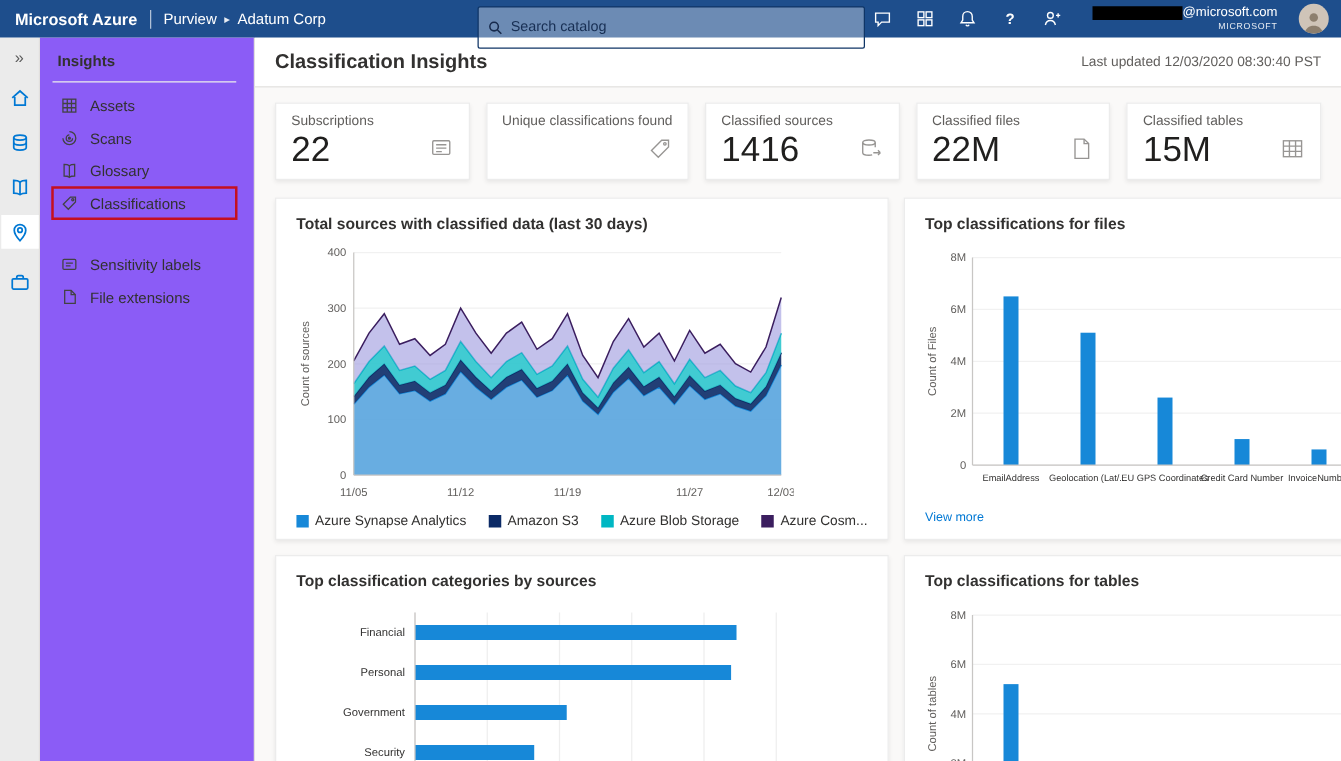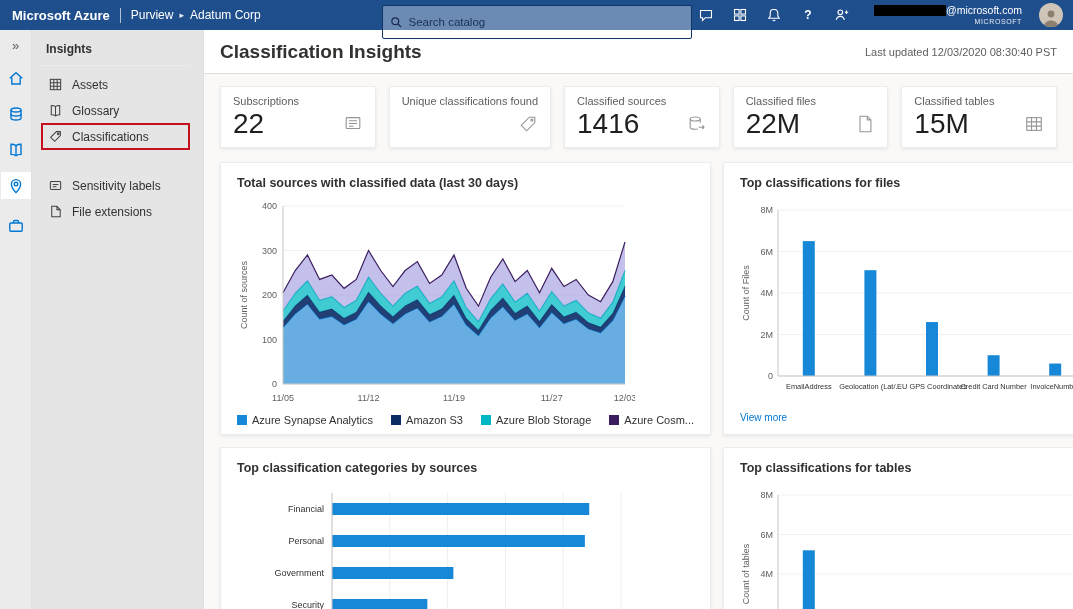--- a/index.html
+++ b/index.html
@@ -31,35 +31,35 @@
 
   
   .shell { display:flex; height:579px; }
   .rail { width:32px; background:#ebebeb; border-right:1px solid #e1dfdd;
           display:flex; flex-direction:column; align-items:center; padding-top:5px; gap:9px; flex:none; }
   .rail-item { width:30px; height:27px; display:flex; align-items:center; justify-content:center; cursor:pointer; color:#0078d4; }
   .rail-item.chevrons { color:#5c5c5c; font-size:13px; height:20px; cursor:pointer; }
   .rail-item.selected { background:#fff; }
   .rail-item.gap-top { margin-top:4px; }
 
-  .sidebar { width:172px; background:#e5e5e5; border-right:1px solid #e1dfdd; padding:10px 0 0 10px; flex:none; }
+  .sidebar { width:172px; background:#8b5cf6; border-right:1px solid #e1dfdd; padding:10px 0 0 10px; flex:none; }
   .sidebar-title { font-size:12px; font-weight:bold; color:#323130; padding:2px 6px 9px 4px;
                    border-bottom:1px solid #ededed; margin-right:14px; }
   .sidebar-list { margin-top:6px; }
   .sidebar-item { display:flex; align-items:center; gap:9px; padding:5px 6px; margin:1px 14px 1px 0;
                   font-size:12px; color:#323130; cursor:pointer; white-space:nowrap; }
   .sidebar-item .si { color:#424242; display:flex; }
   .sidebar-item.annotated { outline:2px solid #c50f1f; outline-offset:-1px; }
   .sidebar-item.group-gap { margin-top:24px; }
 
   
   .main { flex:1; display:flex; flex-direction:column; background:#faf9f8; overflow:hidden; }
   .main-header { background:#fff; display:flex; justify-content:space-between; align-items:center;
                  padding:11px 16px 10px; border-bottom:1px solid #e1dfdd; }
-  .page-title { font-size:19px; font-weight:600; color:#323130; }
+  .page-title { font-size:16px; font-weight:600; color:#323130; }
   .last-updated { font-size:11px; color:#605e5c; }
   .content { padding:12px 16px; }
 
   .stats { display:flex; gap:13px; }
   .stat-card { flex:1; background:#fff; border:1px solid #ececec; box-shadow:0 1.6px 3.6px rgba(0,0,0,.08);
                padding:8px 12px 6px; position:relative; height:62px; }
   .stat-label { font-size:11px; color:#605e5c; white-space:nowrap; overflow:hidden; }
   .stat-value { font-size:28px; font-weight:300; color:#201f1e; margin-top:1px; }
   .stat-icon { position:absolute; right:12px; bottom:9px; color:#979593; }
 
@@ -188,20 +188,30 @@
       <div class="sidebar-item">
         <span class="si">
           <svg width="15" height="15" viewBox="0 0 16 16" fill="none" stroke="currentColor" stroke-width="1.1">
             <rect x="2.5" y="2.5" width="11" height="11"></rect>
               <path d="M2.5 6.2h11M2.5 9.8h11M6.2 2.5v11M9.8 2.5v11"></path>
           </svg>
         </span>
         <span>Assets</span>
       </div>
 
+      <div class="sidebar-item">
+        <span class="si">
+          <svg width="15" height="15" viewBox="0 0 16 16" fill="none" stroke="currentColor" stroke-width="1.1">
+            <path d="M8 2.5a5.5 5.5 0 1 1-5.5 5.5"></path>
+              <path d="M8 5.3A2.7 2.7 0 1 0 10.7 8"></path>
+              <circle cx="8" cy="8" r=".8" fill="currentColor"></circle>
+          </svg>
+        </span>
+        <span>Scans</span>
+      </div>
 
       <div class="sidebar-item">
         <span class="si">
           <svg width="15" height="15" viewBox="0 0 16 16" fill="none" stroke="currentColor" stroke-width="1.1">
             <path d="M8 3.8C7 3 5.5 2.7 3.5 2.7v9.9c2 0 3.5.3 4.5 1.1 1-.8 2.5-1.1 4.5-1.1V2.7c-2 0-3.5.3-4.5 1.1z"></path>
               <path d="M8 3.8v9.9"></path>
           </svg>
         </span>
         <span>Glossary</span>
       </div>

